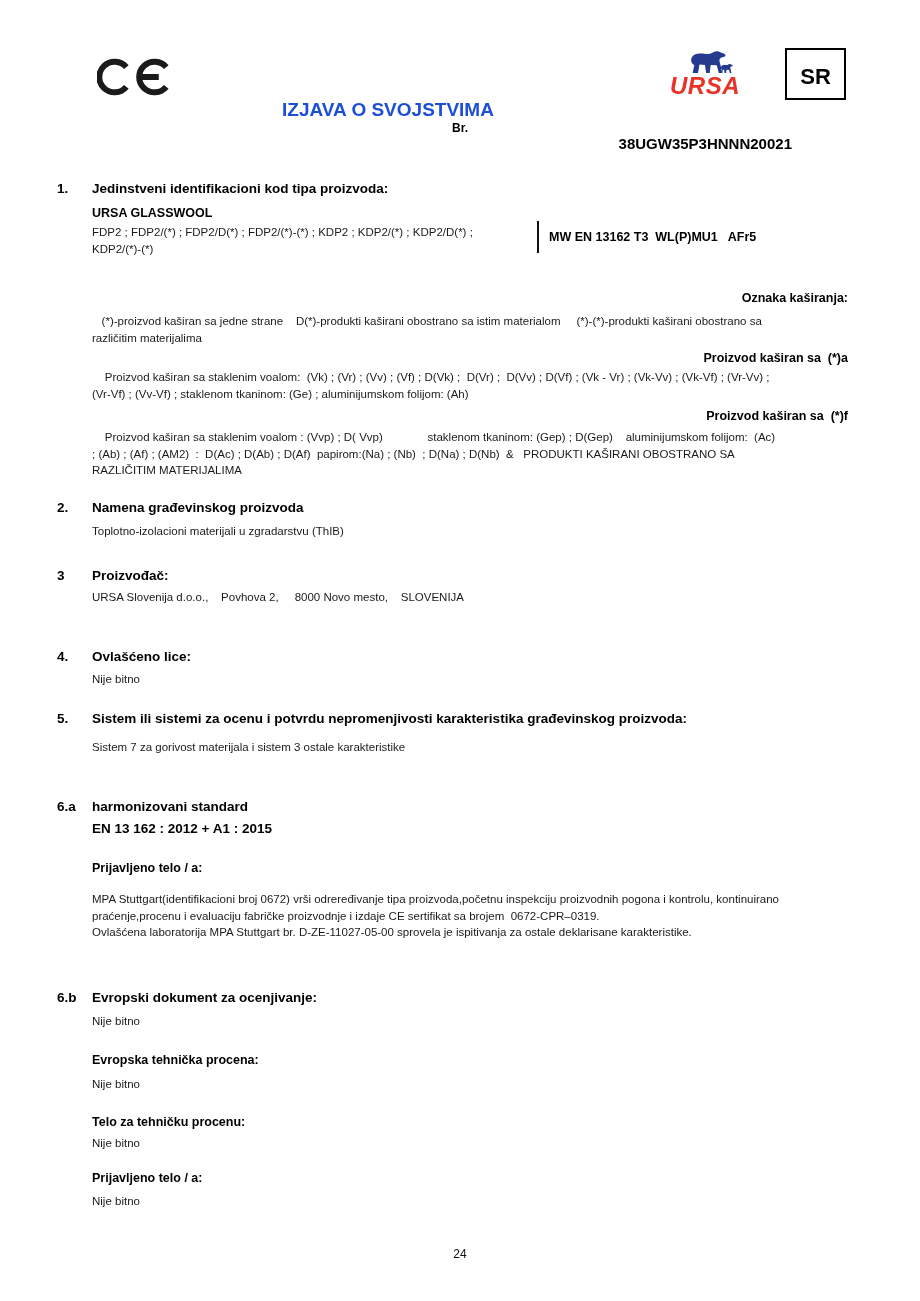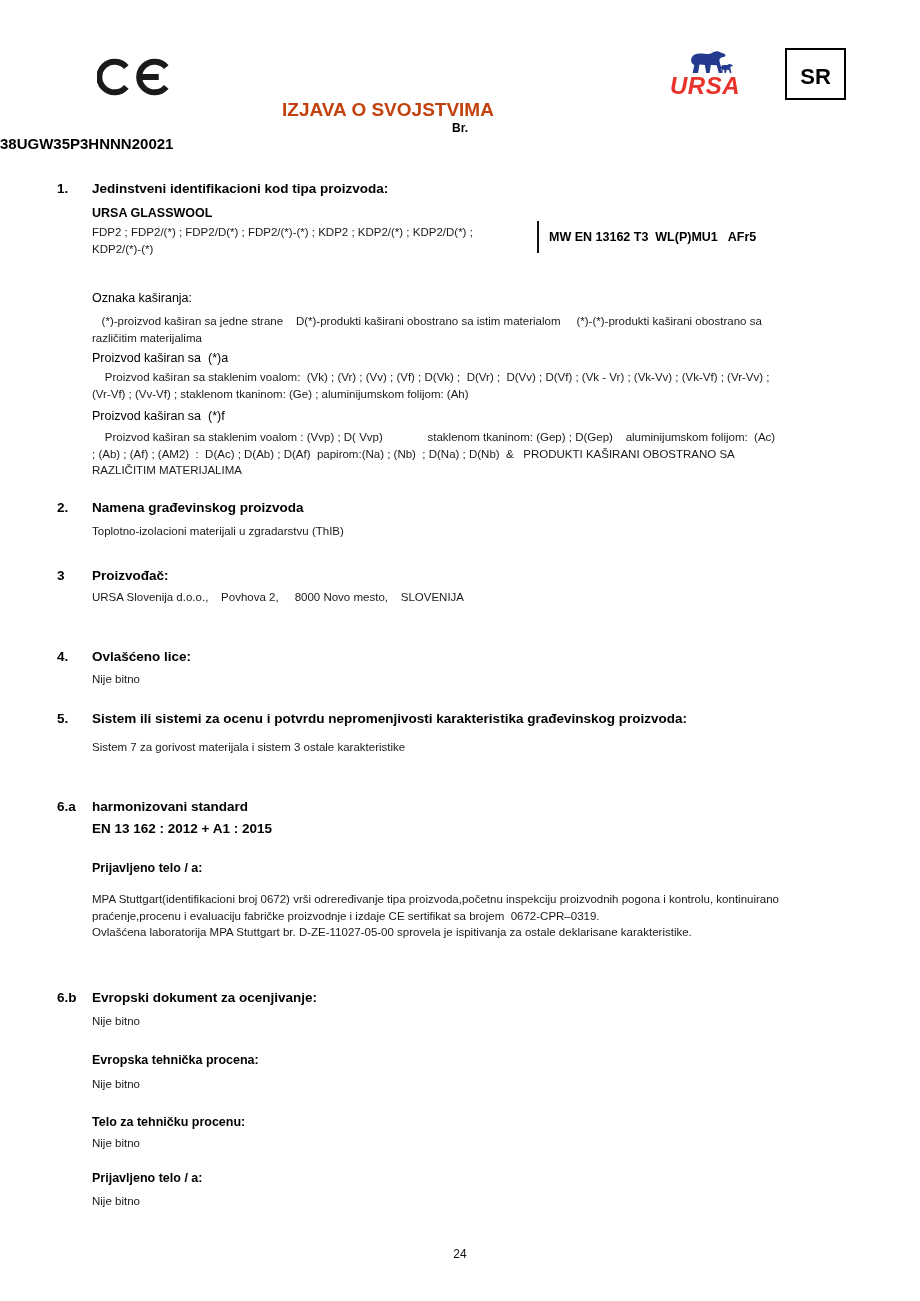--- a/index.html
+++ b/index.html
@@ -9,33 +9,33 @@
   
   .ce-svg{position:absolute;left:97px;top:56px;width:78px;height:42px;}
   .logo{position:absolute;left:668px;top:46px;width:84px;height:54px;}
   .bear-svg{position:absolute;left:20px;top:2px;width:46px;height:27px;}
   .logo-text{position:absolute;left:2px;top:26px;font-size:24px;font-weight:bold;font-style:italic;
              color:var(--brand_red,#e8332a);letter-spacing:0.5px;}
   .sr-badge{position:absolute;left:785px;top:48px;width:61px;height:52px;border:2.5px solid #000;
             box-sizing:border-box;text-align:center;font-weight:bold;font-size:22px;color:#000;
             padding-top:14px;background:#fff;}
   .title{position:absolute;top:99px;left:0;width:776px;text-align:center;
-         font-size:19px;font-weight:bold;color:#c2410c;}
+         font-size:19px;font-weight:bold;color:#1d4ed8;}
   .br-label{position:absolute;top:121px;left:0;width:920px;text-align:center;
             font-size:12px;font-weight:bold;color:#000;}
-  .doc-number{position:absolute;top:135px;left:0;width:792px;text-align:left;
+  .doc-number{position:absolute;top:135px;left:0;width:792px;text-align:right;
               font-size:15px;font-weight:bold;color:#000;}
 
   
   .sec{position:absolute;left:57px;right:40px;font-weight:bold;font-size:13.5px;color:#000;}
   .sec .num{display:inline-block;min-width:35px;font-weight:bold;}
   .subh{position:absolute;left:92px;right:40px;font-weight:bold;font-size:12.5px;color:#000;}
   .body-text{position:absolute;left:92px;right:14px;font-size:11.5px;line-height:16.5px;
              white-space:pre-wrap;color:#1a1a1a;}
-  .centerh{position:absolute;left:92px;width:756px;text-align:left;font-weight:normal;
+  .centerh{position:absolute;left:92px;width:756px;text-align:right;font-weight:bold;
            font-size:12.5px;color:#000;white-space:pre;}
   .bold-line{position:absolute;left:92px;font-weight:bold;font-size:12.5px;color:#000;}
   .std-line{position:absolute;left:92px;font-weight:bold;font-size:13.5px;color:#000;}
 
   .codes{top:224px;width:470px;right:auto;}
   .spec{position:absolute;left:537px;top:221px;height:32px;display:flex;align-items:center;
         border-left:2.5px solid #111;padding-left:10px;font-weight:bold;font-size:12.5px;
         white-space:pre;color:#000;text-align:center;}
 
   .footer{position:absolute;top:1247px;left:0;width:920px;text-align:center;

